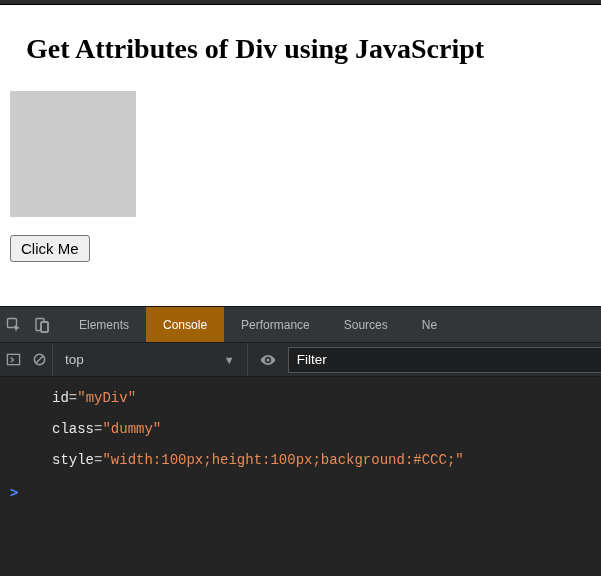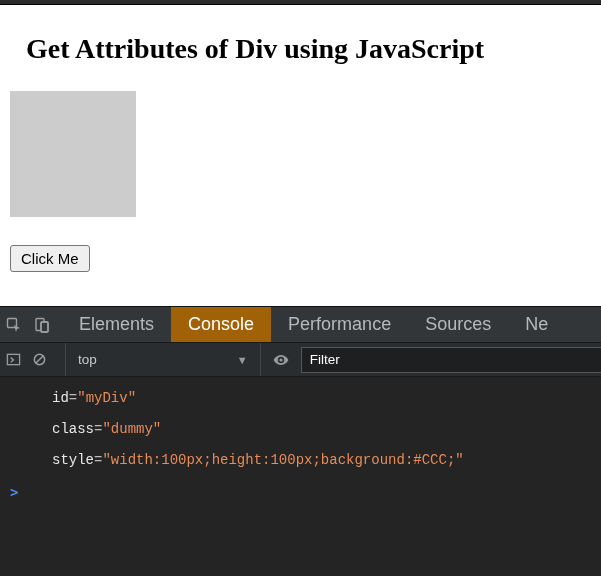--- a/index.html
+++ b/index.html
@@ -24,21 +24,21 @@
     font-size: 28px;
     font-weight: bold;
     margin: 18px 0 26px 16px;
   }
   .demo-box {
     width: 126px;
     height: 126px;
     background: #ccc;
   }
   .click-btn {
-    margin-top: 28px;
+    margin-top: 18px;
     font-family: Arial, sans-serif;
     font-size: 15px;
     padding: 4px 10px;
     background: #efefef;
     border: 1px solid #767676;
     border-radius: 3px;
     cursor: pointer;
   }
 
   
@@ -51,21 +51,21 @@
     color: #ddd;
     border-top: 1px solid #111;
     display: flex;
     flex-direction: column;
   }
   .dt-tabs {
     display: flex;
     align-items: center;
     height: 36px;
     background: #333639;
-    font-size: 18px;
+    font-size: 12px;
     color: #b8b8b8;
     border-bottom: 1px solid #1a1a1a;
   }
   .dt-tabs .icon {
     width: 18px; height: 18px;
     display: inline-flex; align-items: center; justify-content: center;
     margin: 0 5px;
     color: #9e9e9e;
   }
   .dt-tabs .icon svg { width: 16px; height: 16px; }
@@ -98,21 +98,20 @@
   .context-select {
     display: flex;
     align-items: center;
     gap: 140px;
     padding: 0 12px;
     color: #c8c8c8;
     cursor: pointer;
     border-left: 1px solid #444;
     border-right: 1px solid #444;
     height: 100%;
-    margin-left: 13px;
   }
   .context-select .chev { color: #9a9a9a; font-size: 11px; }
   .eye-icon {
     width: 40px;
     display: flex; align-items: center; justify-content: center;
     color: #9a9a9a;
   }
   .eye-icon svg { width: 18px; height: 18px; }
   .filter-box {
     flex: 1;

